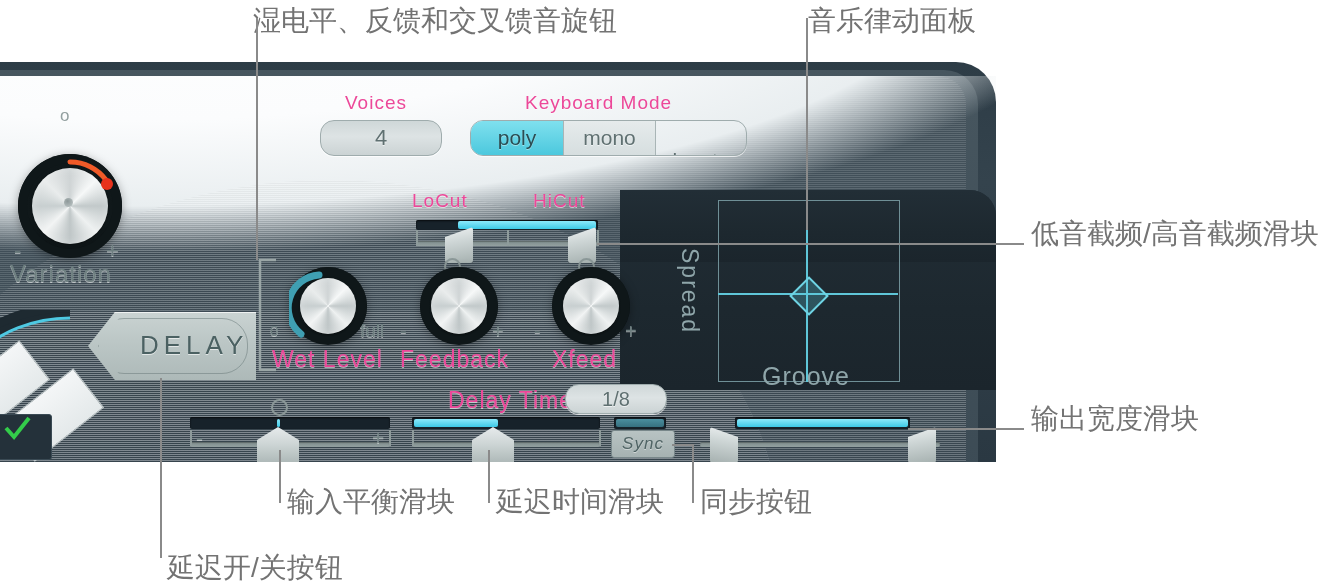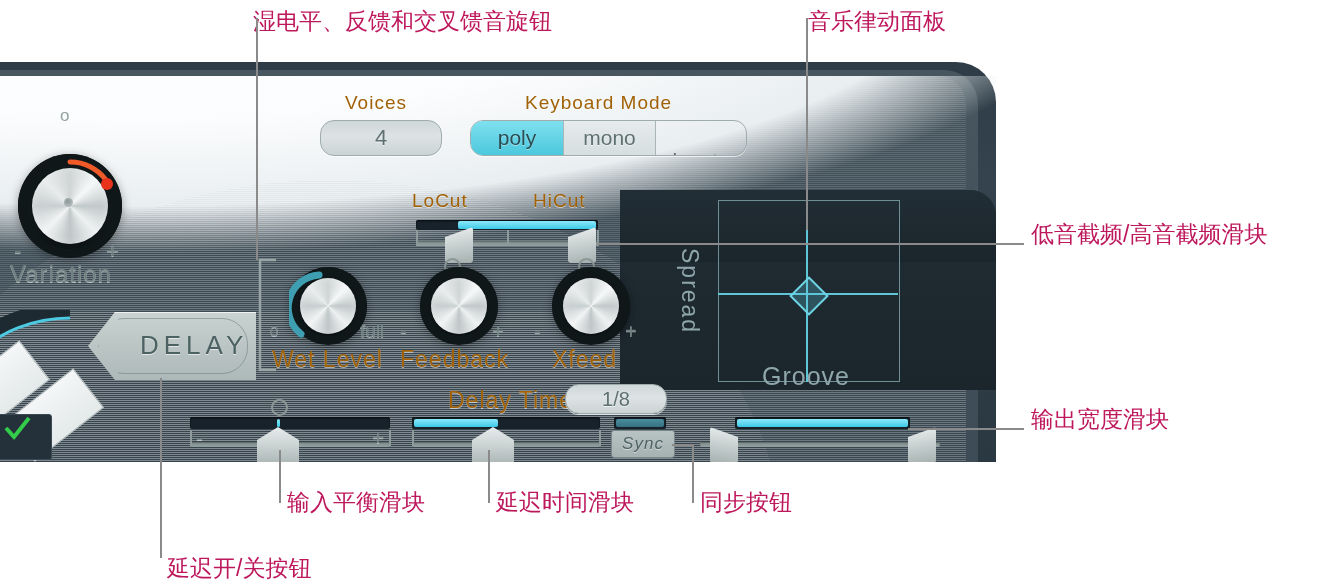--- a/index.html
+++ b/index.html
@@ -1,20 +1,20 @@
 <!DOCTYPE html>
 <html><head>
 <meta charset="utf-8">
 <style>
   html,body{margin:0;padding:0;background:#ffffff;}
   body{width:1327px;height:588px;position:relative;overflow:hidden;
        font-family:"Liberation Sans","DejaVu Sans",sans-serif;}
 
   
-  .callout-label{position:absolute;color:#be185d;font-size:23px;line-height:30px;white-space:nowrap;text-align:right;}
+  .callout-label{position:absolute;color:#737373;font-size:28px;line-height:30px;white-space:nowrap;text-align:right;}
   .vline{position:absolute;width:2px;background:#8a8a8a;}
   .hline{position:absolute;height:2px;background:#8a8a8a;}
 
   
   #plugin{position:absolute;left:0;top:62px;width:996px;height:400px;overflow:hidden;}
   .pl-outerframe{position:absolute;inset:0;
       background:linear-gradient(180deg,#2d3c46 0%,#34434d 30%,#2a3842 100%);
       border-top-right-radius:40px;}
   .pl-bezel{position:absolute;left:-30px;top:8px;right:18px;bottom:-20px;
       background:linear-gradient(180deg,#47565f 0%,#3c4b55 100%);
@@ -33,21 +33,21 @@
       box-shadow:0 -1px 0 rgba(255,255,255,.85) inset;}
   .pl-body{position:absolute;left:-40px;top:250px;right:30px;bottom:-30px;
       background:linear-gradient(180deg,#b0bbba 0%,#a8b4b3 30%,#9fabaa 70%,#97a3a2 100%);}
   .brush{background-image:repeating-linear-gradient(180deg,rgba(255,255,255,.13) 0 1px,rgba(0,0,0,.035) 1px 2px);}
 
   
   .screen{position:absolute;background:linear-gradient(180deg,#222e36 0%,#1d282f 60%,#1b252c 100%);
       border-radius:0 26px 0 0;}
 
   
-  .lbl{position:absolute;color:#a16207;font-size:19px;letter-spacing:1px;white-space:nowrap;
+  .lbl{position:absolute;color:#ec4899;font-size:19px;letter-spacing:1px;white-space:nowrap;
        text-shadow:0 1px 0 rgba(255,255,255,.55);}
   .lbl-sm{position:absolute;color:#6e7f80;font-size:15px;white-space:nowrap;
        text-shadow:0 1px 0 rgba(255,255,255,.5);}
 
   
   .valfield{position:absolute;border-radius:14px;
       background:linear-gradient(180deg,#cfd7d8 0%,#dde3e4 45%,#cbd3d4 100%);
       border:1px solid #9facad;box-shadow:0 1px 0 rgba(255,255,255,.75);
       display:flex;align-items:center;justify-content:center;
       color:#5f7071;font-size:22px;text-shadow:0 1px 0 rgba(255,255,255,.6);}

